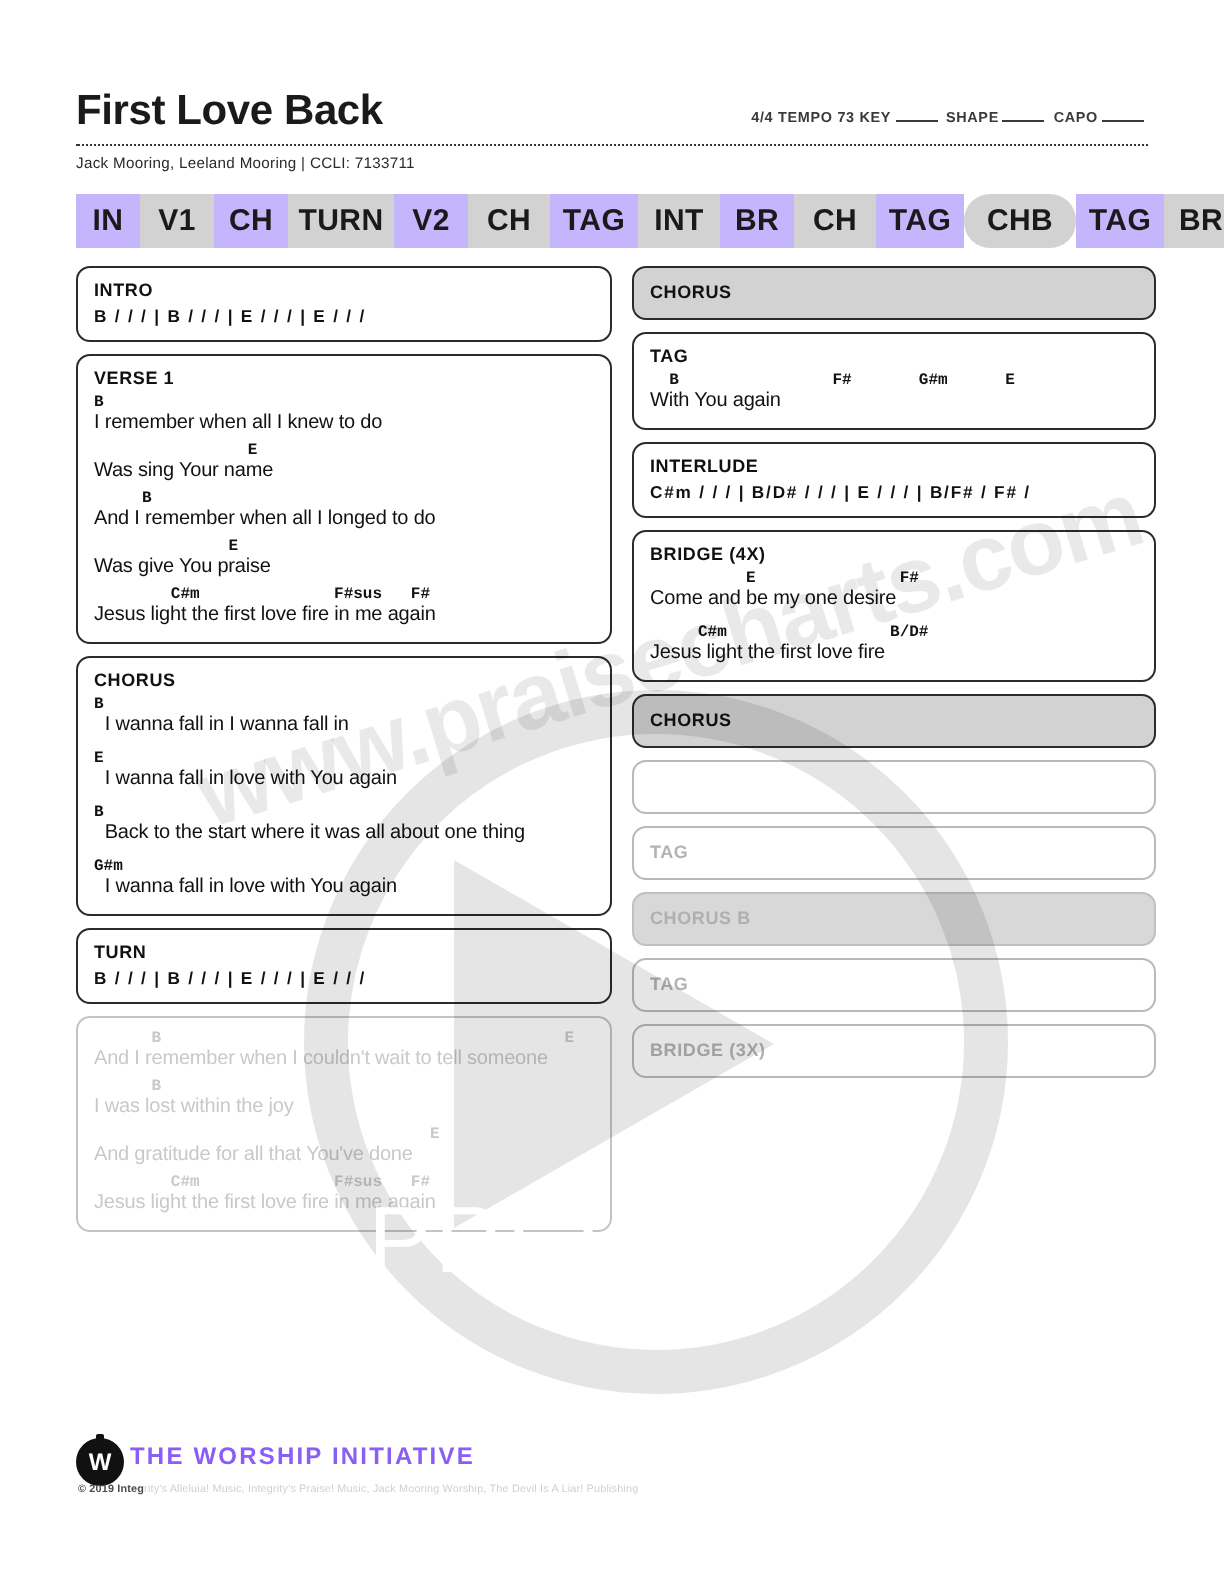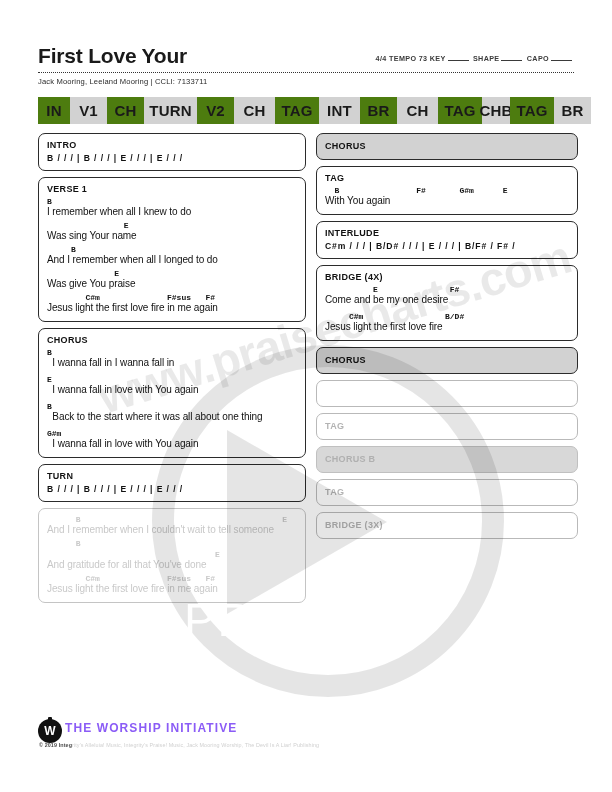--- a/index.html
+++ b/index.html
@@ -83,21 +83,21 @@
     flex: 0 0 auto;
     height: 27px;
     display: flex;
     align-items: center;
     justify-content: center;
     font-size: 15px;
     font-weight: bold;
     color: #1a1a1a;
     letter-spacing: 0.2px;
   }
-  .pill.light { background: #4d7c0f; }
+  .pill.light { background: #c4b5fd; }
   .pill.dark  { background: #d2d2d2; }
 
   
   .col-left {
     position: absolute;
     left: 38px;
     top: 133px;
     width: 268px;
   }
   .col-right {
@@ -286,21 +286,21 @@
     color: #4a4a4a;
     font-weight: bold;
   }
 </style>
 </head>
 <body>
 
 <div class="page">
 
   <div class="header">
-    <div class="song-title">First Love Your</div>
+    <div class="song-title">First Love Back</div>
     <div class="meta-line">
       <span>4/4</span>
       <span>TEMPO</span>
       <span>73</span>
       <span>KEY</span><span class="blank"></span>
       <span>SHAPE</span><span class="blank"></span>
       <span>CAPO</span><span class="blank"></span>
     </div>
   </div>
   <div class="rule"></div>
@@ -333,21 +333,21 @@
       </div>
       <div class="pill light" style="width: 37px;">
         <span>BR</span>
       </div>
       <div class="pill dark" style="width: 41px;">
         <span>CH</span>
       </div>
       <div class="pill light" style="width: 44px;">
         <span>TAG</span>
       </div>
-      <div class="pill dark" style="width: 28px;">
+      <div class="pill dark" style="width: 56px; border-radius: 13px;">
         <span>CHB</span>
       </div>
       <div class="pill light" style="width: 44px;">
         <span>TAG</span>
       </div>
       <div class="pill dark" style="width: 37px;">
         <span>BR</span>
       </div>
     </div>
 
@@ -412,20 +412,21 @@
     </div>
 
     <div class="box tight faded">
       <div class="lines" id="verse2-lines">
           <div class="pair">
             <div class="chordline">      B                                          E</div>
             <div class="lyricline">And I remember when I couldn't wait to tell someone</div>
           </div>
           <div class="pair">
             <div class="chordline">      B</div>
+            <div class="lyricline">I was lost within the joy</div>
           </div>
           <div class="pair">
             <div class="chordline">                                   E</div>
             <div class="lyricline">And gratitude for all that You've done</div>
           </div>
           <div class="pair">
             <div class="chordline">        C#m              F#sus   F#</div>
             <div class="lyricline">Jesus light the first love fire in me again</div>
           </div>
         </div>

